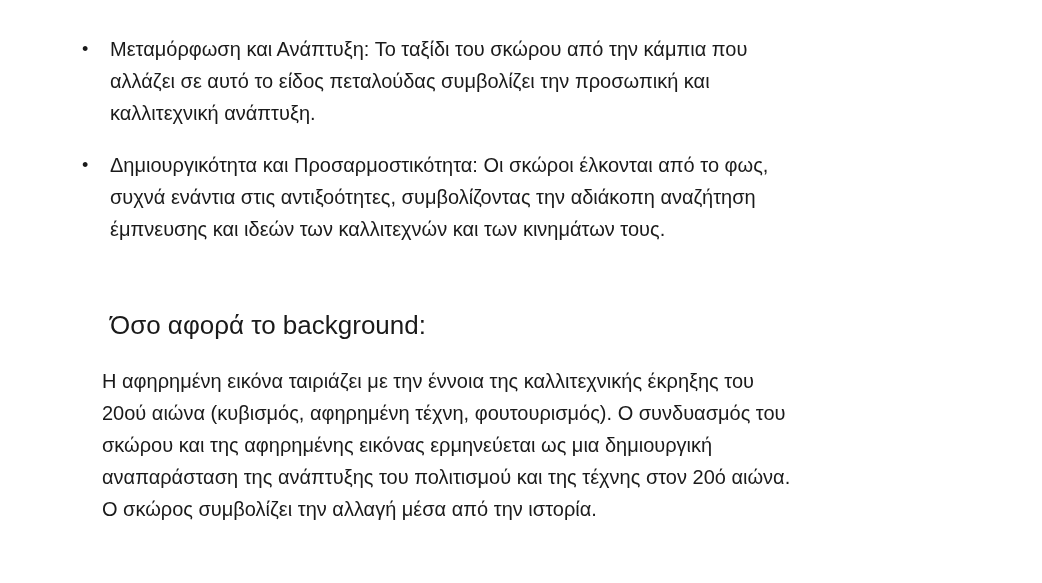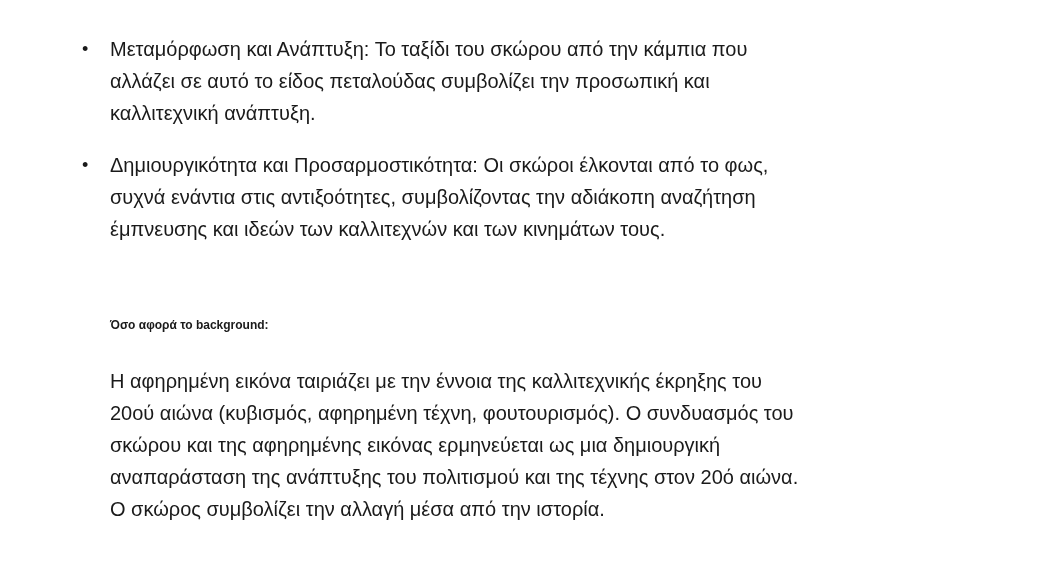--- a/index.html
+++ b/index.html
@@ -36,26 +36,26 @@
     left: 2px;
     top: 0;
     font-size: 18px;
     line-height: 32px;
   }
   .bullet-lead {
     font-weight: 400;
   }
   .doc-heading {
     margin: 64px 0 0 30px;
-    font-weight: 700;
-    font-size: 12px;
+    font-weight: 400;
+    font-size: 26px;
     line-height: 32px;
   }
   .doc-paragraph {
-    margin: 24px 0 0 30px;
+    margin: 24px 0 0 22px;
     width: 700px;
   }
 </style>
 </head>
 <body style="background: rgb(255, 255, 255); color: rgb(26, 26, 26);">
 
 <div class="page">
 
   <ul class="bullet-list">
     <li class="bullet-item">

